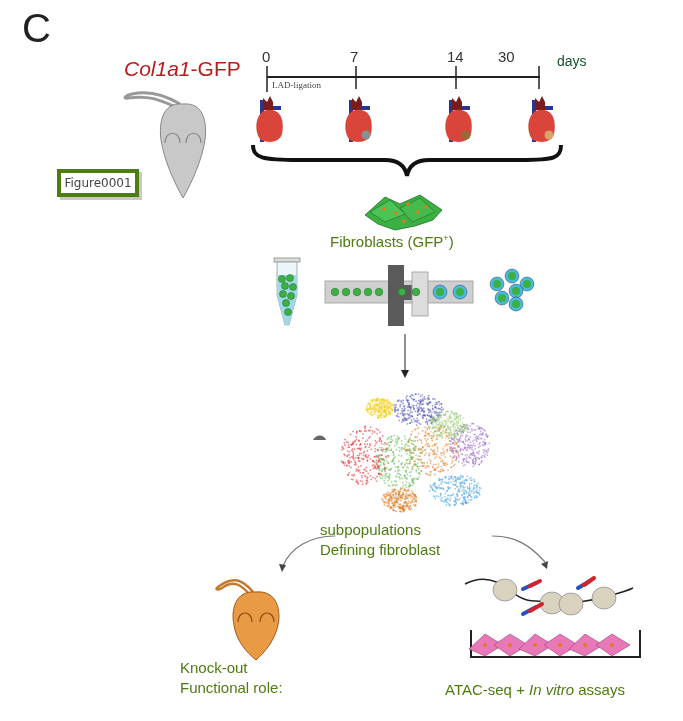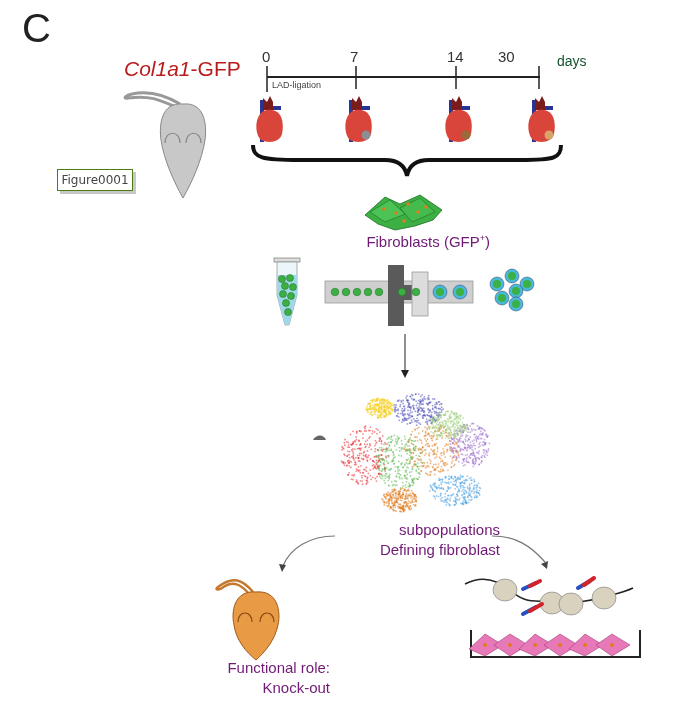--- a/index.html
+++ b/index.html
@@ -3,23 +3,23 @@
 <meta charset="utf-8">
 <style>
   html, body { margin: 0; padding: 0; background: #ffffff; }
   body { width: 683px; height: 721px; position: relative; overflow: hidden; font-family: "Liberation Sans", sans-serif; color: #333; }
   .abs { position: absolute; }
   .panel-letter { left: 22px; top: 6px; font-size: 40px; color: #222; font-family: "Liberation Sans", sans-serif; }
   .mouse-label { left: 124px; top: 57px; font-size: 21px; color: #b91c1c; }
   .mouse-label i { font-style: italic; }
   .day { font-size: 15px; color: #333; }
   .days-unit { font-size: 14px; color: #14532d; }
-  .lad { left: 272px; top: 80px; font-size: 9px; color: #444; }
-  .fig-tag { left: 57px; top: 169px; width: 74px; height: 20px; border: 1px solid #4d7c0f; background: #fff; box-shadow: 3px 3px 0 #c8c8c8; font-size: 12px; color: #444; display: flex; align-items: center; justify-content: center; font-family: "DejaVu Sans", sans-serif; }
-  .label { font-size: 15px; color: #701a75; text-align: right; }
+  .lad { left: 272px; top: 80px; font-size: 9px; color: #444; font-family: Liberation Serif, serif; }
+  .fig-tag { left: 57px; top: 169px; width: 74px; height: 20px; border: 4px solid #4d7c0f; background: #fff; box-shadow: 3px 3px 0 #c8c8c8; font-size: 12px; color: #444; display: flex; align-items: center; justify-content: center; font-family: "DejaVu Sans", sans-serif; }
+  .label { font-size: 15px; color: #4d7c0f; text-align: left; }
   .label i { font-style: italic; }
   svg { position: absolute; left: 0; top: 0; }
 </style>
 </head>
 <body>
 
 <div class="abs panel-letter">C</div>
 
 <div class="abs mouse-label"><i>Col1a1</i><span>-GFP</span></div>
 
@@ -2592,18 +2592,19 @@
 </svg>
 
 <div class="abs label" style="left:330px;top:233px;width:160px;"><span>Fibroblasts (GFP</span><sup style="font-size:9px">+</sup><span>)</span></div>
 
 <div class="abs label" style="left:320px;top:520px;width:180px;line-height:20px;">
   <div>subpopulations</div>
   <div>Defining fibroblast</div>
 </div>
 
 <div class="abs label" style="left:180px;top:658px;width:150px;line-height:20px;">
+  <div>Knock-out</div>
   <div>Functional role:</div>
-  <div>Knock-out</div>
 </div>
 
 <div class="abs label" style="left:445px;top:680px;width:230px;line-height:20px;">
+  <div><span>ATAC-seq + </span><i>In vitro</i><span> assays</span></div>
 </div>
 
 </body></html>

